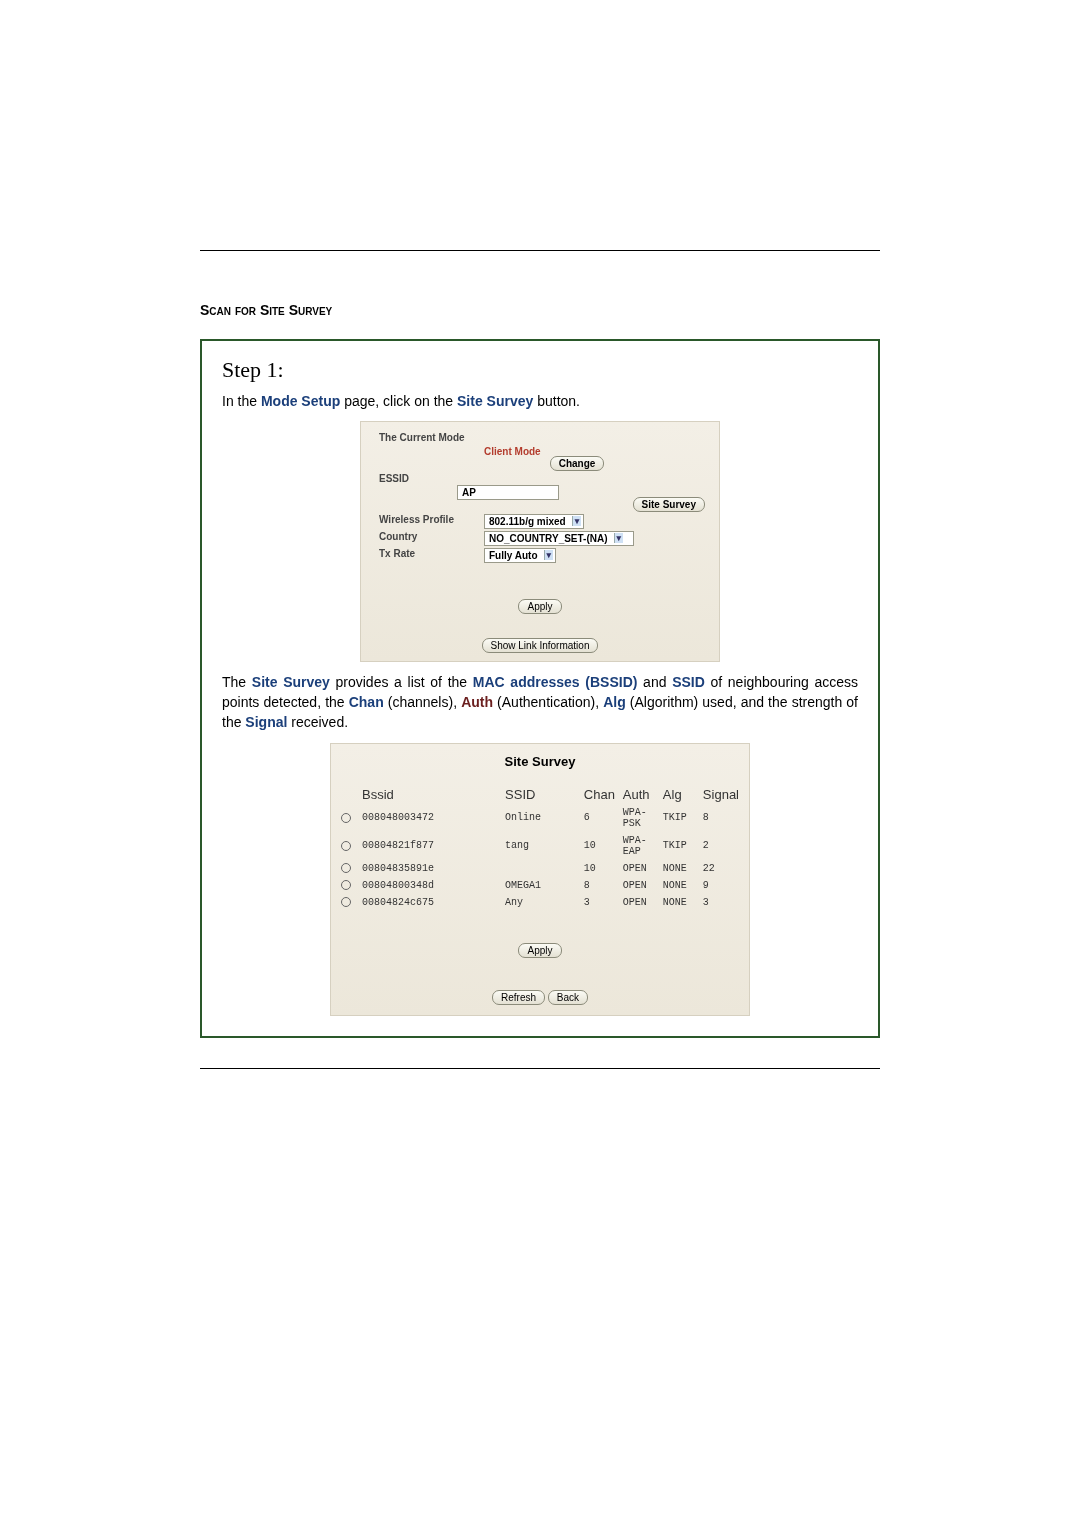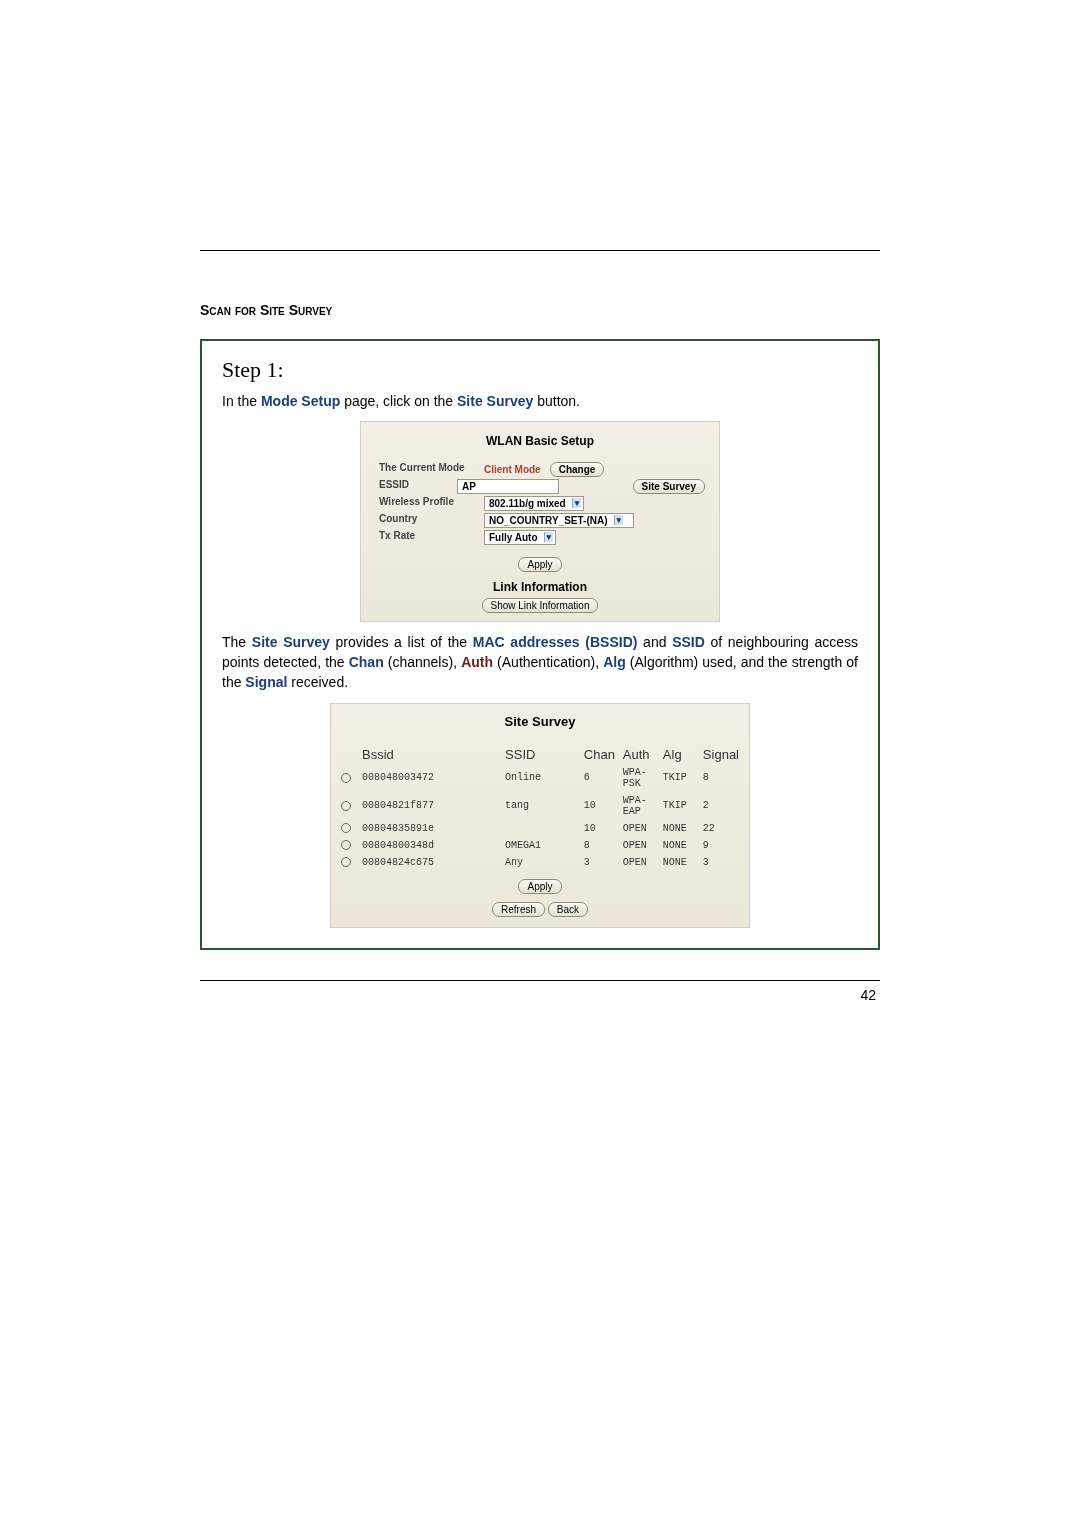--- a/index.html
+++ b/index.html
@@ -64,20 +64,21 @@
     .cfg-val { display:flex; align-items:center; gap:9px;}
     .redv { color: #b33c2d; }
     .btn-sm {
       display: inline-block;
       border: 1px solid #8b8b7a;
       background: linear-gradient(#fbfbf5,#e4e1d3);
       border-radius: 7px;
       padding: 1px 8px;
       font-size: 10px;
       cursor: pointer;
+      margin-top: 24px;
     }
     .inp {
       border: 1px solid #9a9a8a;
       background:#fff;
       padding: 1px 4px;
       font-size: 10px;
       display:inline-block;
     }
     .sel {
       border: 1px solid #9a9a8a;
@@ -145,21 +146,20 @@
     <span>Scan for Site Survey</span>
   </div>
 
   <div class="panel">
     <div class="step">Step 1:</div>
     <p class="body-text">
       <span>In the </span><span class="kw">Mode Setup</span><span> page, click on the </span><span class="kw">Site Survey</span><span> button.</span>
     </p>
 
     <div class="config-box">
-      <div class="config-title">WLAN Basic Setup</div>
 
       <div class="cfg-row">
         <div class="cfg-label">The Current Mode</div>
         <div class="cfg-val">
           <span class="redv">Client Mode</span>
           <span class="btn-sm">Change</span>
         </div>
       </div>
       <div class="cfg-row">
         <div class="cfg-label">ESSID</div>
@@ -182,21 +182,20 @@
       </div>
       <div class="cfg-row">
         <div class="cfg-label">Tx Rate</div>
         <div class="cfg-val">
             <span class="sel">Fully Auto</span>
           </div>
       </div>
       <div class="apply-row">
         <span class="btn-sm">Apply</span>
       </div>
-      <div class="link-info">Link Information</div>
       <div style="text-align:center;">
         <span class="btn-sm">Show Link Information</span>
       </div>
     </div>
 
     <p class="body-text">
       <span>The </span><span class="kw">Site Survey</span><span> provides a list of the </span><span class="kw">MAC addresses (BSSID)</span><span> and </span><span class="kw">SSID</span><span> of neighbouring access points detected, the </span><span class="kw">Chan</span><span> (channels), </span><span class="kw-red">Auth</span><span> (Authentication), </span><span class="kw">Alg</span><span> (Algorithm) used, and the strength of the </span><span class="kw">Signal</span><span> received.</span>
     </p>
 
     <div class="survey-box">
@@ -266,14 +265,13 @@
       </div>
       <div class="btn-row">
         <span class="btn-sm">Refresh</span>
         <span class="btn-sm">Back</span>
       </div>
     </div>
 
   </div>
 
   <div class="bottom-rule"></div>
-  <div class="pagenum">42</div>
 </div>
 
 </body></html>

